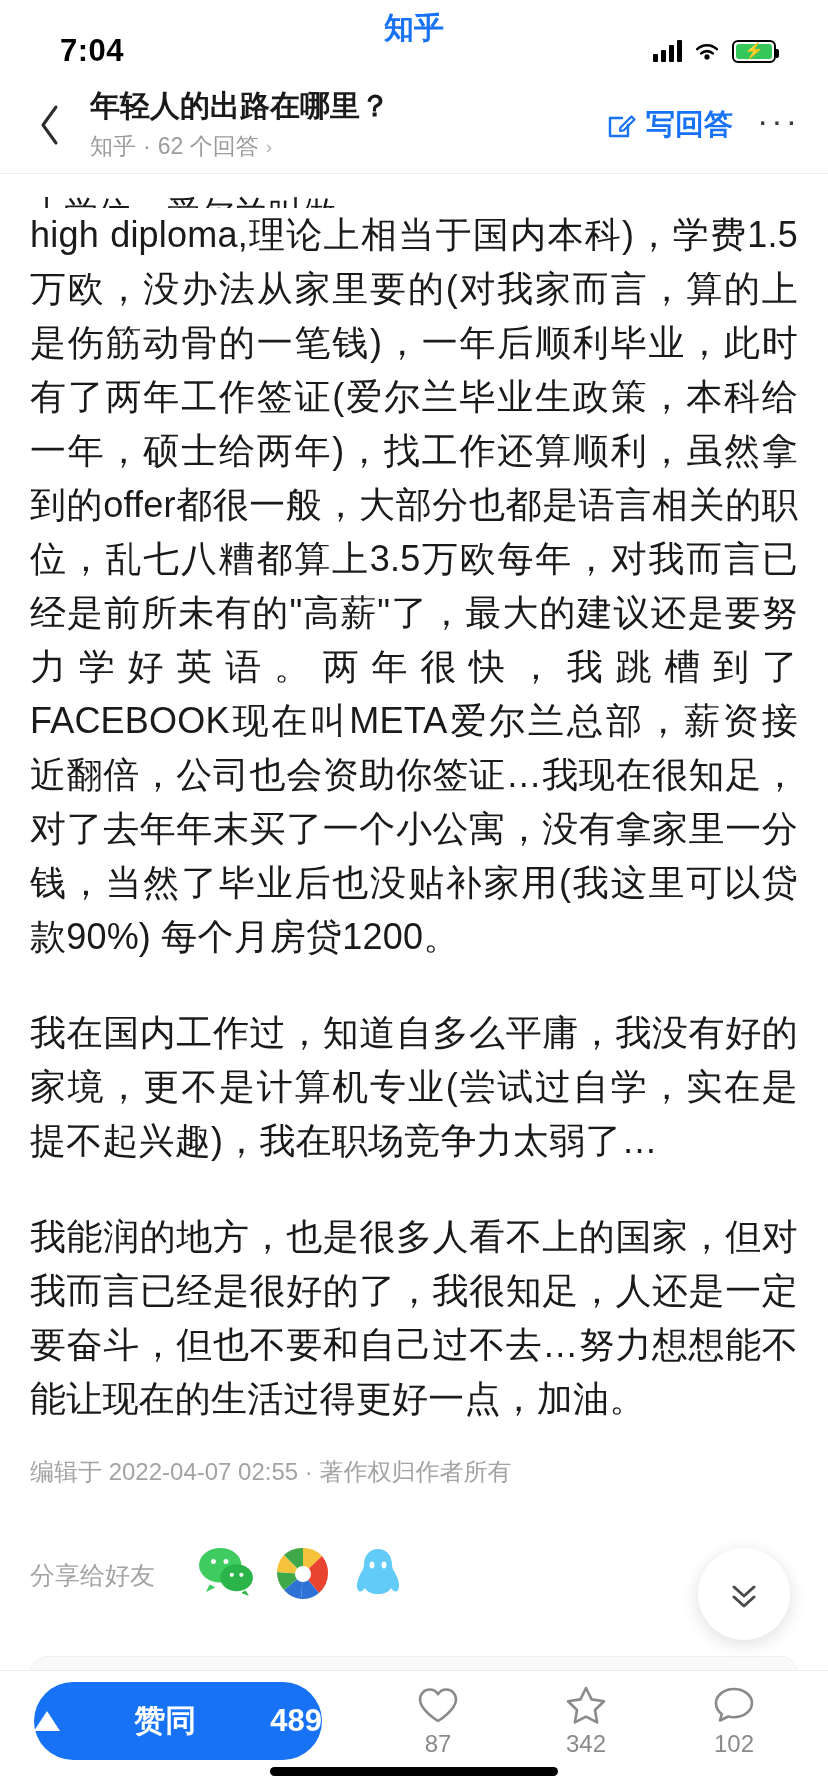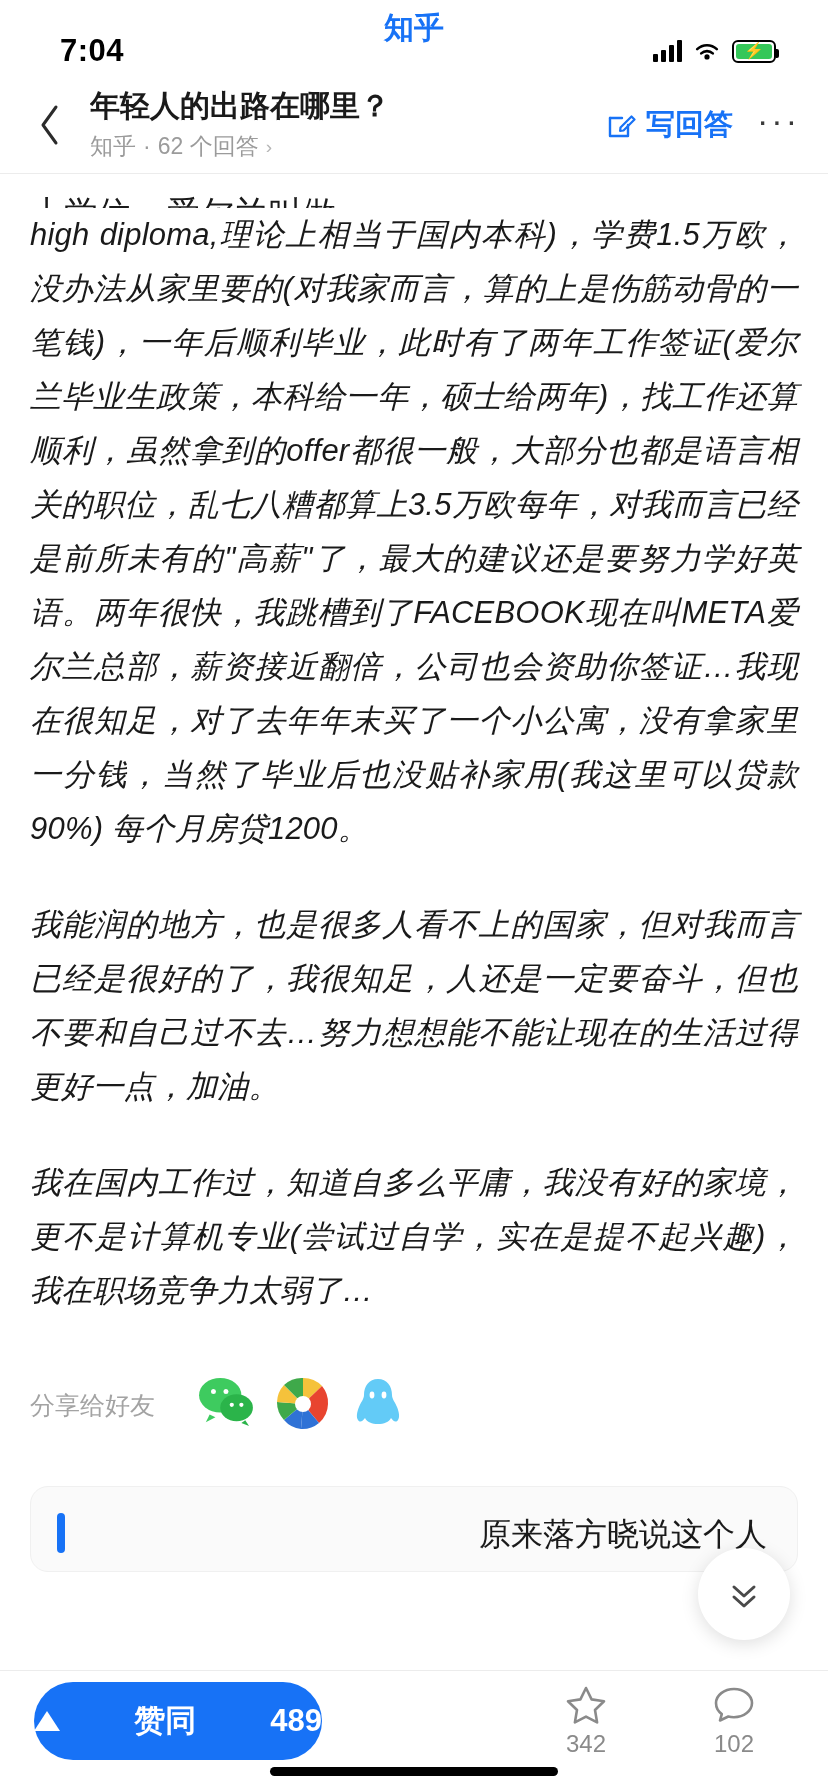--- a/index.html
+++ b/index.html
@@ -156,26 +156,25 @@
     background: #fff;
   }
   .clipped-top {
     height: 22px;
     overflow: hidden;
     color: #1a1a1a;
     font-size: 34px;
     line-height: 54px;
   }
   .para {
-    font-size: 31px;
+    font-size: 36px;
     line-height: 54px;
     color: #1a1a1a;
     text-align: justify;
     letter-spacing: 0.2px;
-    font-style: italic;
   }
   .para + .para { margin-top: 42px; }
 
   .meta {
     margin-top: 30px;
     font-size: 24px;
     color: #a3a3a3;
   }
   .share-row {
     margin-top: 58px;
@@ -339,23 +338,24 @@
     </svg>
     <span>写回答</span>
   </div>
   <div class="more">···</div>
 </div>
 
 <div class="content">
   <div class="clipped-top">士学位，爱尔兰叫做</div>
 
   <div class="para">high diploma,理论上相当于国内本科)，学费1.5万欧，没办法从家里要的(对我家而言，算的上是伤筋动骨的一笔钱)，一年后顺利毕业，此时有了两年工作签证(爱尔兰毕业生政策，本科给一年，硕士给两年)，找工作还算顺利，虽然拿到的offer都很一般，大部分也都是语言相关的职位，乱七八糟都算上3.5万欧每年，对我而言已经是前所未有的"高薪"了，最大的建议还是要努力学好英语。两年很快，我跳槽到了FACEBOOK现在叫META爱尔兰总部，薪资接近翻倍，公司也会资助你签证…我现在很知足，对了去年年末买了一个小公寓，没有拿家里一分钱，当然了毕业后也没贴补家用(我这里可以贷款90%) 每个月房贷1200。</div>
+  <div class="para">我在国内工作过，知道自多么平庸，我没有好的家境，更不是计算机专业(尝试过自学，实在是提不起兴趣)，我在职场竞争力太弱了…</div>
   <div class="para">我能润的地方，也是很多人看不上的国家，但对我而言已经是很好的了，我很知足，人还是一定要奋斗，但也不要和自己过不去…努力想想能不能让现在的生活过得更好一点，加油。</div>
-  <div class="para">我在国内工作过，知道自多么平庸，我没有好的家境，更不是计算机专业(尝试过自学，实在是提不起兴趣)，我在职场竞争力太弱了…</div>
-
+
+  <div class="meta">编辑于 2022-04-07 02:55 · 著作权归作者所有</div>
 
   <div class="share-row">
     <span class="share-label">分享给好友</span>
 
     <span class="icon-wechat">
       <svg class="wx" viewBox="0 0 60 52">
         <ellipse cx="24" cy="20" rx="22" ry="18" fill="#3ECB5F"></ellipse>
         <path d="M13 40l-4 8 10-5z" fill="#3ECB5F"></path>
         <circle cx="17" cy="16" r="2.6" fill="#fff"></circle>
         <circle cx="30" cy="16" r="2.6" fill="#fff"></circle>
@@ -405,20 +405,26 @@
 
 <div class="bottombar">
   <div class="vote-btn">
     <span class="up-tri"></span>
     <span>赞同</span>
     <span>489</span>
   </div>
   <div class="spacer"></div>
   <div class="acts">
 
+    <div class="act">
+      <svg width="44" height="42" viewBox="0 0 44 42">
+        <path d="M22 37S4 26 4 15.5C4 9.7 8.4 5.5 13.8 5.5c3.4 0 6.4 1.9 8.2 4.7 1.8-2.8 4.8-4.7 8.2-4.7 5.4 0 9.8 4.2 9.8 10C40 26 22 37 22 37z" stroke="#8a8a8a" stroke-width="2.6" fill="none" stroke-linejoin="round"></path>
+      </svg>
+      <span class="n">87</span>
+    </div>
 
     <div class="act">
       <svg width="44" height="42" viewBox="0 0 44 42">
         <path d="M22 4l5.6 11.4 12.4 1.8-9 8.8 2.1 12.4L22 32.6 10.9 38.4 13 26 4 17.2l12.4-1.8z" stroke="#8a8a8a" stroke-width="2.6" fill="none" stroke-linejoin="round"></path>
       </svg>
       <span class="n">342</span>
     </div>
 
     <div class="act">
       <svg width="44" height="42" viewBox="0 0 44 42">

